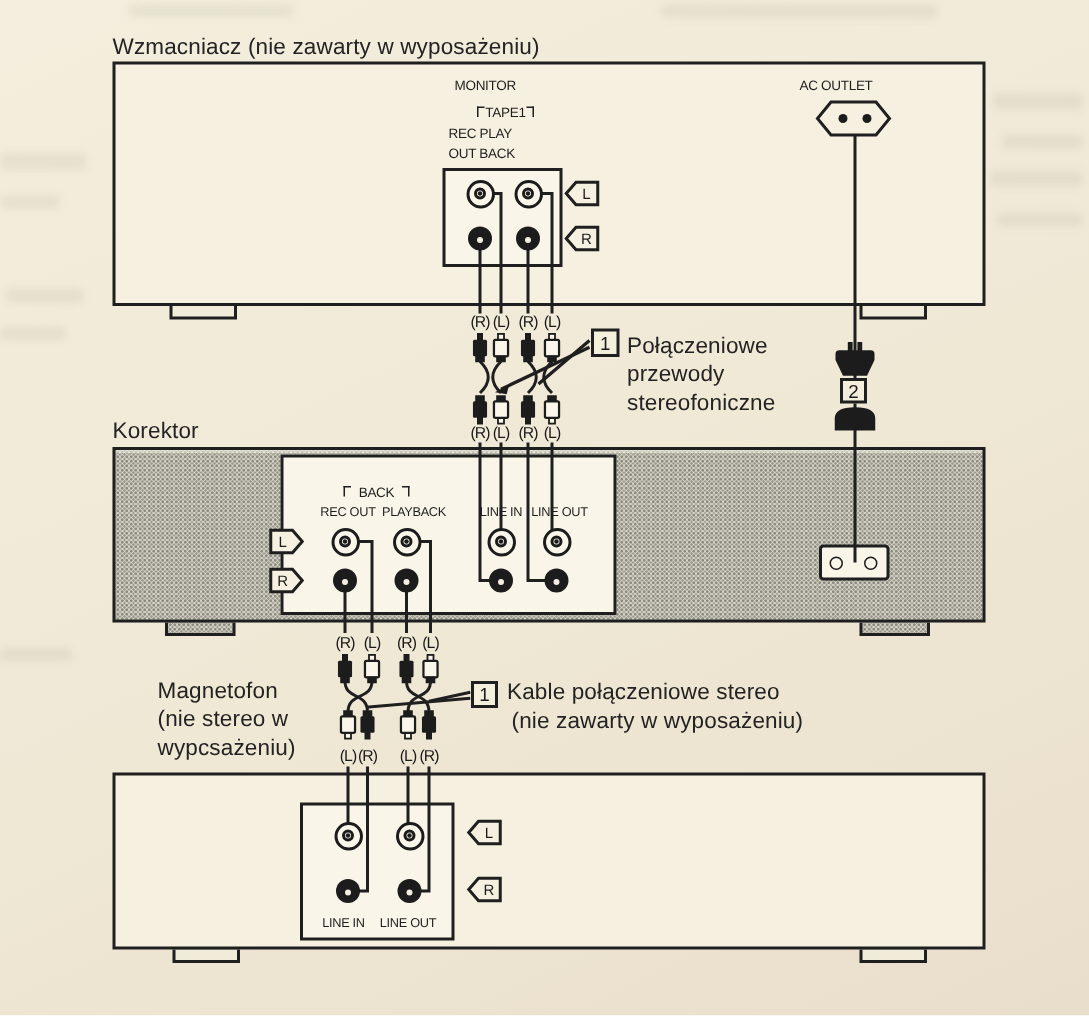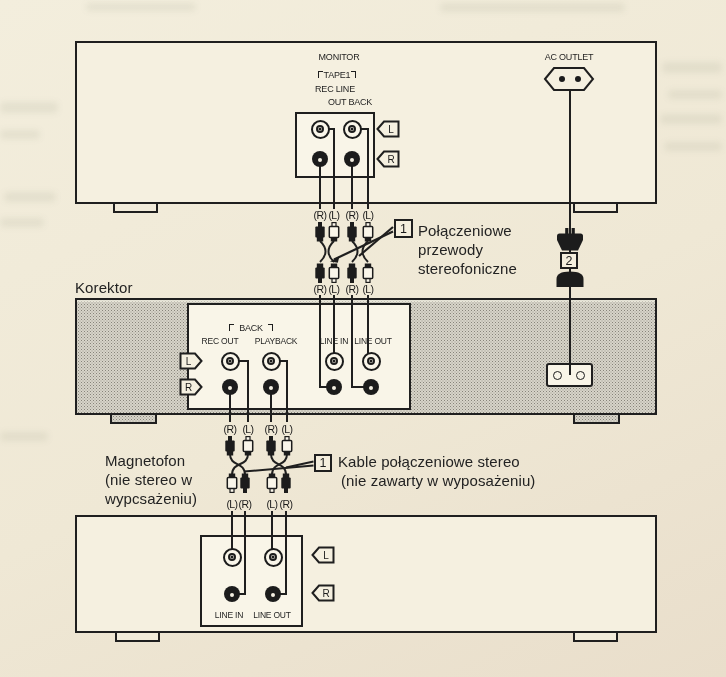--- a/index.html
+++ b/index.html
@@ -5,21 +5,21 @@
 html,body{margin:0;padding:0}
 body{width:726px;height:677px;font-family:"Liberation Sans",sans-serif;color:#242424}
 .stage{position:relative;width:726px;height:677px;background:linear-gradient(155deg,#f3eedd 0%,#efe8d5 55%,#e9decb 100%);overflow:hidden}
 .abs{position:absolute}
 .panel{position:absolute;border:2.5px solid #1f1f1f;background:#f5f0e0;box-sizing:border-box}
 .foot{position:absolute;border:2.2px solid #1f1f1f;background:#f1ebda;box-sizing:border-box}
 .tex{background-color:#d7d4c9;background-image:radial-gradient(circle,#87847a .8px,transparent .95px),radial-gradient(circle,#9b988c .7px,transparent .85px);background-size:3px 3px;background-position:0 0,1.5px 1.5px}
 .ibox{position:absolute;border:2px solid #1f1f1f;background:#f9f5e8;box-sizing:border-box}
 .wires{position:absolute;left:0;top:0}
 .t15{position:absolute;font-size:15px;line-height:19px;white-space:nowrap;letter-spacing:.1px;color:#232323}
-.t9{position:absolute;font-size:9px;line-height:10px;white-space:nowrap;text-align:center;letter-spacing:-.2px;color:#1e1e1e}
+.t9{position:absolute;font-size:9px;line-height:10px;white-space:nowrap;letter-spacing:-.2px;color:#1e1e1e}
 .t85{position:absolute;font-size:8.5px;line-height:10px;white-space:nowrap;text-align:center;letter-spacing:-.2px;color:#1e1e1e}
 .plab{position:absolute;width:18px;font-size:10.5px;line-height:12px;text-align:center;letter-spacing:-.6px;color:#1a1a1a;white-space:nowrap}
 .jw{position:absolute;width:19px;height:19px;border:2.4px solid #1c1c1c;border-radius:50%;background:#faf6ea;box-sizing:border-box}
 .jw::after{content:"";position:absolute;left:50%;top:50%;transform:translate(-50%,-50%);width:8px;height:8px;border:2px solid #1c1c1c;border-radius:50%;box-sizing:border-box}
 .jw::before{content:"";position:absolute;left:50%;top:50%;transform:translate(-50%,-50%);width:3px;height:3px;background:#1c1c1c;border-radius:50%}
 .jb{position:absolute;width:16px;height:16px;background:#1c1c1c;border-radius:50%}
 .jb::after{content:"";position:absolute;left:6px;top:7px;width:4px;height:4px;background:#f4efe2;border-radius:50%}
 .nbox{position:absolute;border:2px solid #1f1f1f;background:#f4eedd;box-sizing:border-box;display:flex;align-items:center;justify-content:center;font-size:12.5px;color:#1c1c1c}
 .ctick{display:inline-block;width:5px;height:7px;border-top:1.6px solid #1e1e1e;box-sizing:border-box;margin-top:1px}
 .ctick.l{border-left:1.6px solid #1e1e1e;margin-right:1px}
@@ -146,29 +146,30 @@
       <path d="M393,227 L359,256"></path>
       <path d="M393,231.5 L334,259.5"></path>
     </g>
     <polygon points="330,261.5 339.5,256.2 337.8,262.8" fill="#1c1c1c"></polygon>
     <g stroke="#1f1f1f" stroke-width="2" fill="none">
       <path d="M313.5,461.5 L286,467.5"></path>
       <path d="M313.5,465.5 L244,471.5"></path>
     </g>
   </svg>
 
+  <div class="t15" style="left:75px;top:22px">Wzmacniacz (nie zawarty w wyposażeniu)</div>
 
   <div class="t9" style="left:303px;top:52px;width:72px">MONITOR</div>
   <div class="tapewrap" style="left:301px;top:70px;width:72px">
     <span class="ctick l"></span>
       <span>TAPE1</span>
       <span class="ctick r"></span>
   </div>
-  <div class="t9" style="left:299px;top:84px;width:72px">REC LINE</div>
-  <div class="t9" style="left:314px;top:97px;width:72px">OUT BACK</div>
+  <div class="t9" style="left:299px;top:84px;width:72px">REC PLAY</div>
+  <div class="t9" style="left:299px;top:97px;width:72px">OUT BACK</div>
   <div class="t9" style="left:533px;top:52px;width:72px">AC OUTLET</div>
 
   <div class="jw" style="left:310.5px;top:119.5px"></div>
   <div class="jw" style="left:342.5px;top:119.5px"></div>
   <div class="jb" style="left:312px;top:151px"></div>
   <div class="jb" style="left:344px;top:151px"></div>
 
   <svg class="abs" width="24" height="18" style="left:376px;top:120px">
       <polygon points="1.5,9 8,1.5 22.5,1.5 22.5,16.5 8,16.5" fill="#f5f0e0" stroke="#1f1f1f" stroke-width="2"></polygon>
       <text x="15" y="12.5" text-anchor="middle" font-size="10" fill="#1c1c1c">L</text>
@@ -197,21 +198,21 @@
   <div class="nbox" style="left:560px;top:252px;width:18px;height:17px">
       <span>2</span>
     </div>
 
   <div class="t15" style="left:75px;top:278px">Korektor</div>
   <div class="tapewrap" style="left:215px;top:323px;width:72px">
     <span class="ctick l"></span>
       <span style="margin:0 4px">BACK</span>
       <span class="ctick r"></span>
   </div>
-  <div class="t85" style="left:190px;top:336px;width:60px">REC OUT</div>
+  <div class="t85" style="left:202px;top:336px;width:60px">REC OUT</div>
   <div class="t85" style="left:246px;top:336px;width:60px">PLAYBACK</div>
   <div class="t85" style="left:304px;top:336px;width:60px">LINE IN</div>
   <div class="t85" style="left:343px;top:336px;width:60px">LINE OUT</div>
 
   <div class="jw" style="left:220.5px;top:351.5px"></div>
   <div class="jw" style="left:261.5px;top:351.5px"></div>
   <div class="jw" style="left:324.5px;top:351.5px"></div>
   <div class="jw" style="left:361.5px;top:351.5px"></div>
   <div class="jb" style="left:222px;top:379px"></div>
   <div class="jb" style="left:263px;top:379px"></div>

